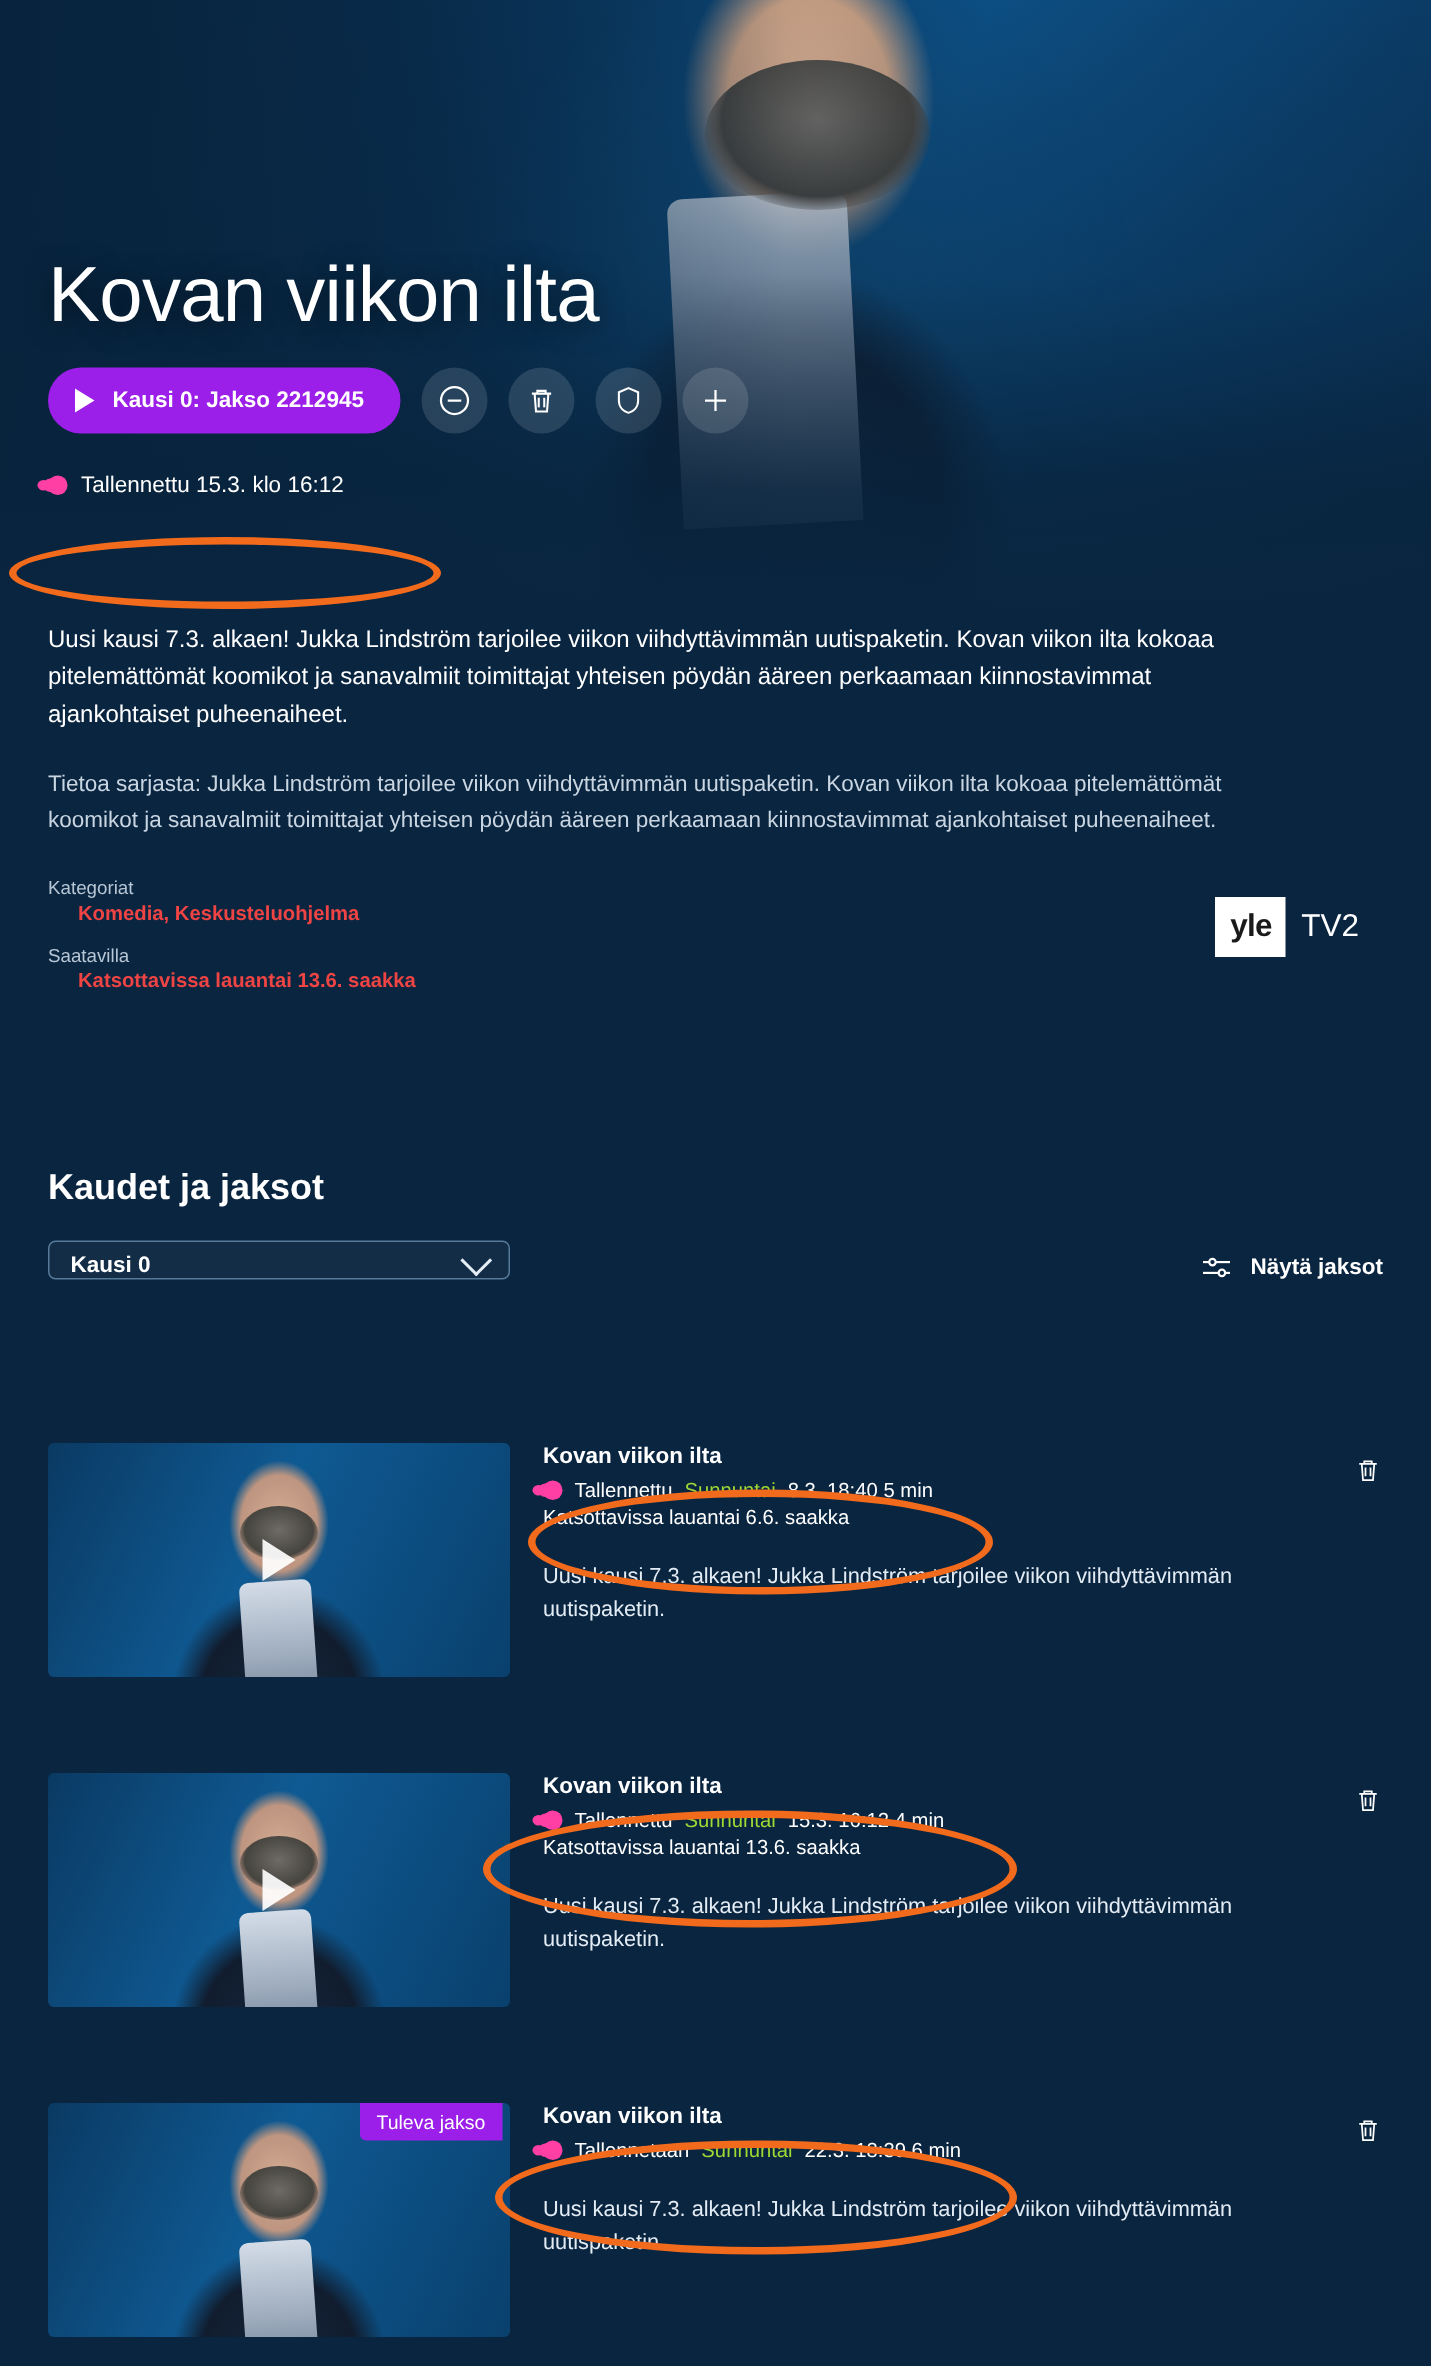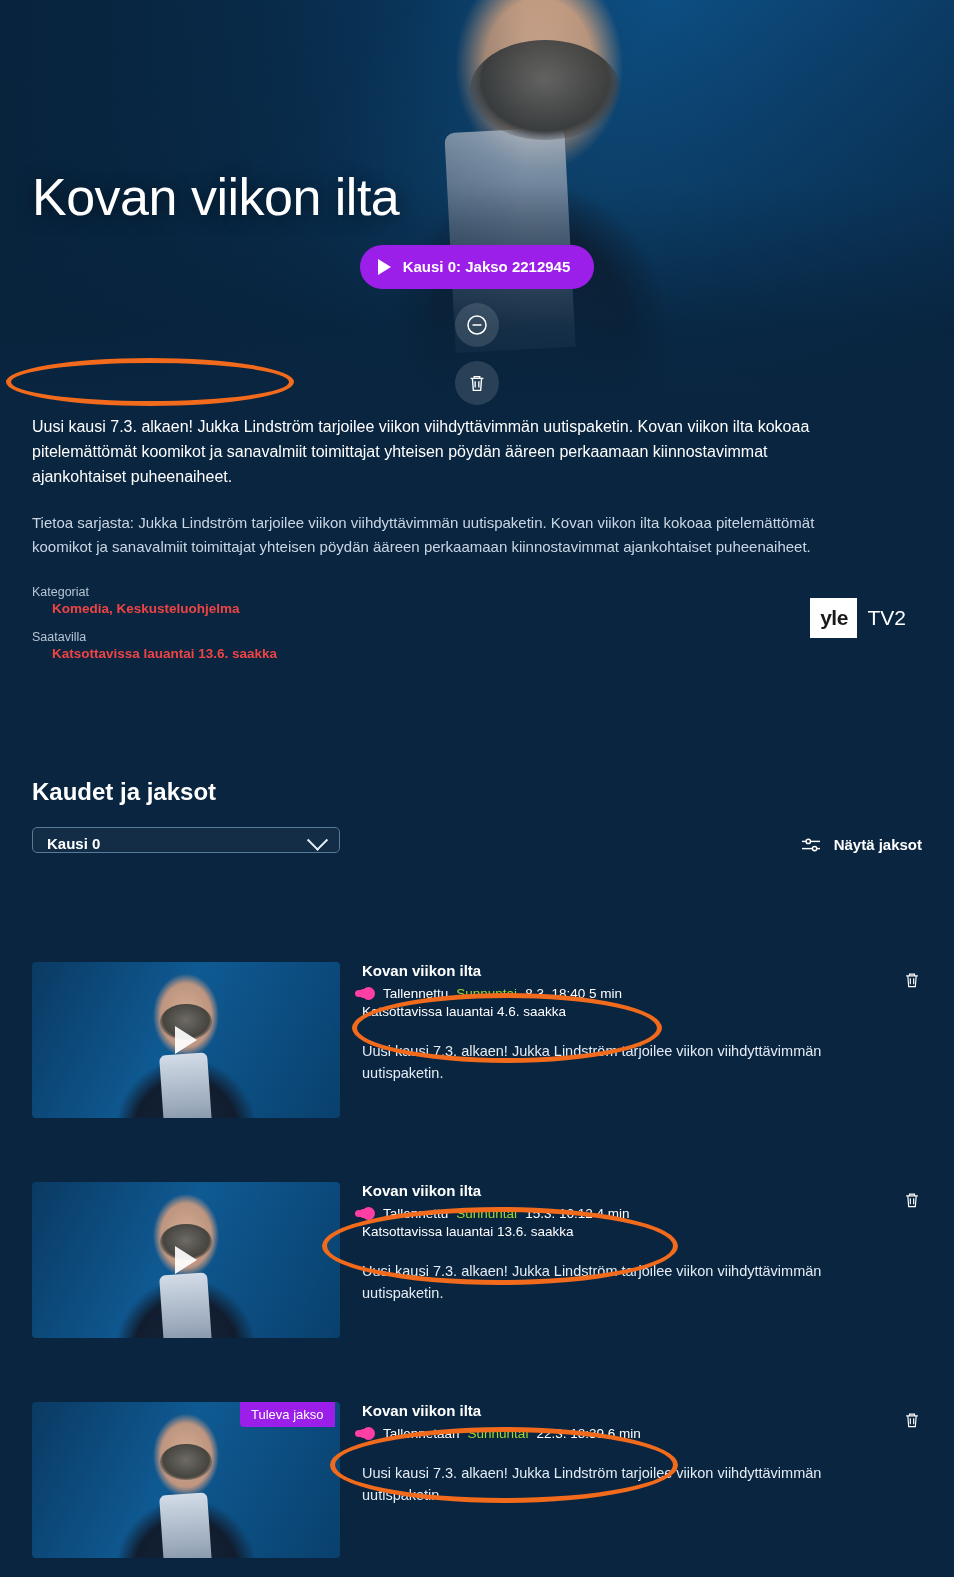--- a/index.html
+++ b/index.html
@@ -95,21 +95,20 @@
     letter-spacing: .5px;
     color: #ffffff;
   }
 
   
   .actions {
     display: flex;
     align-items: center;
     gap: 14px;
     margin-top: 20px;
-    flex-direction: column;
   }
   .play-btn {
     display: flex;
     align-items: center;
     gap: 12px;
     background: #9b1fe8;
     border: none;
     border-radius: 28px;
     color: #fff;
     height: 44px;
@@ -490,21 +489,21 @@
     <div class="ep-play"></div>
   </div>
   <div class="ep-info">
     <p class="ep-title">Kovan viikon ilta</p>
     <div class="ep-rec">
       <span class="rec-dot"></span>
       <span>Tallennettu</span>
       <span class="weekday">Sunnuntai</span>
       <span>8.3. 18:40  5 min</span>
     </div>
-    <div class="ep-avail">Katsottavissa lauantai 4.6. saakka</div>
+    <div class="ep-avail">Katsottavissa lauantai 6.6. saakka</div>
     <div class="ep-desc">Uusi kausi 7.3. alkaen! Jukka Lindström tarjoilee viikon viihdyttävimmän uutispaketin.</div>
   </div>
   <span class="ep-trash">
     <svg width="20" height="20" viewBox="0 0 24 24" fill="none" stroke="#ffffff" stroke-width="1.4">
       <path d="M5 7h14M9 7V5h6v2M7 7l1 13h8l1-13"></path>
         <line x1="10" y1="10" x2="10" y2="17"></line>
         <line x1="14" y1="10" x2="14" y2="17"></line>
     </svg>
   </span>
 </div>

